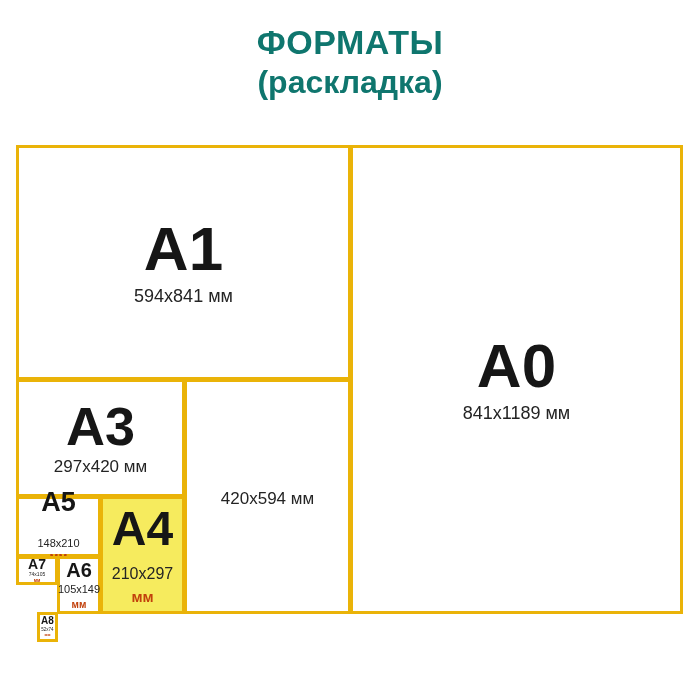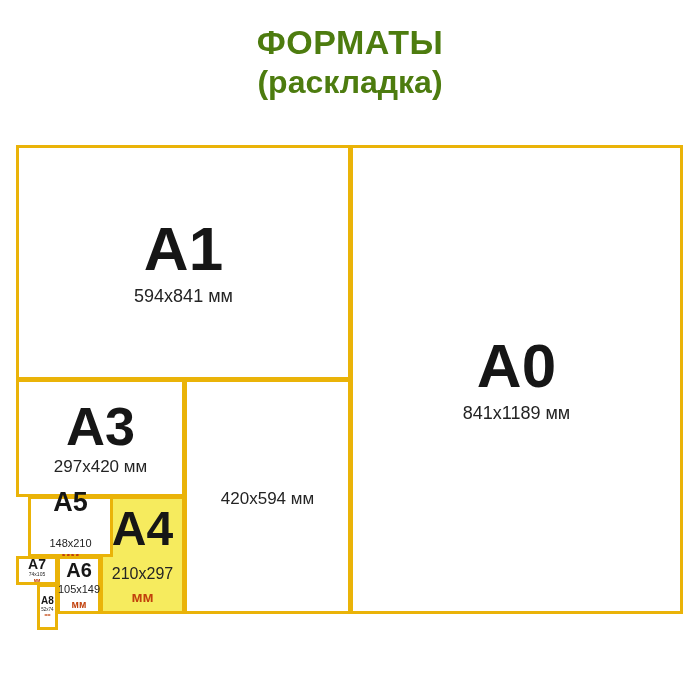--- a/index.html
+++ b/index.html
@@ -16,21 +16,21 @@
     width: 700px;
     height: 700px;
     background: #ffffff;
   }
   .title {
     position: absolute;
     top: 22px;
     left: 0;
     width: 700px;
     text-align: center;
-    color: #4d7c0f;
+    color: #0f766e;
     font-weight: 700;
     line-height: 1.2;
   }
   .title .t1 { font-size: 34px; letter-spacing: 0.5px; }
   .title .t2 { font-size: 32px; }
 
   
   .pbox {
     position: absolute;
     box-sizing: border-box;
@@ -45,24 +45,24 @@
   .pbox .inner { display: block; }
   .pbox .lbl { font-weight: 700; line-height: 1.0; white-space: nowrap; }
   .pbox .dim { font-weight: 400; color: #242424; line-height: 1.15; white-space: nowrap; }
   .pbox .unt { font-weight: 700; color: #c2410c; line-height: 1.1; white-space: nowrap; }
 
   .box-a0 { left: 350px; top: 145px; width: 333px; height: 469px; }
   .box-a1 { left: 16px;  top: 145px; width: 335px; height: 235px; }
   .box-a2 { left: 184px; top: 379px; width: 167px; height: 235px; }
   .box-a3 { left: 16px;  top: 379px; width: 169px; height: 118px; }
   .box-a4 { left: 100px; top: 496px; width: 85px;  height: 118px; background: #f6eb5e; }
-  .box-a5 { left: 28px;  top: 496px; width: 85px;  height: 61px; }
+  .box-a5 { left: 16px;  top: 496px; width: 85px;  height: 61px; }
   .box-a6 { left: 57px;  top: 556px; width: 44px;  height: 58px; }
   .box-a7 { left: 16px;  top: 556px; width: 42px;  height: 29px; }
-  .box-a8 { left: 37px;  top: 584px; width: 21px;  height: 46px; }
+  .box-a8 { left: 37px;  top: 612px; width: 21px;  height: 30px; }
 
   .box-a0 .lbl, .box-a1 .lbl { font-size: 62px; }
   .box-a0 .dim, .box-a1 .dim { font-size: 18px; margin-top: 6px; }
 
   .box-a2 .lbl, .box-a3 .lbl { font-size: 54px; }
   .box-a2 .dim, .box-a3 .dim { font-size: 17px; margin-top: 4px; }
 
   .box-a4 .lbl { font-size: 48px; }
   .box-a4 .dim { font-size: 16px; margin-top: 12px; }
   .box-a4 .unt { font-size: 15px; margin-top: 6px; }

